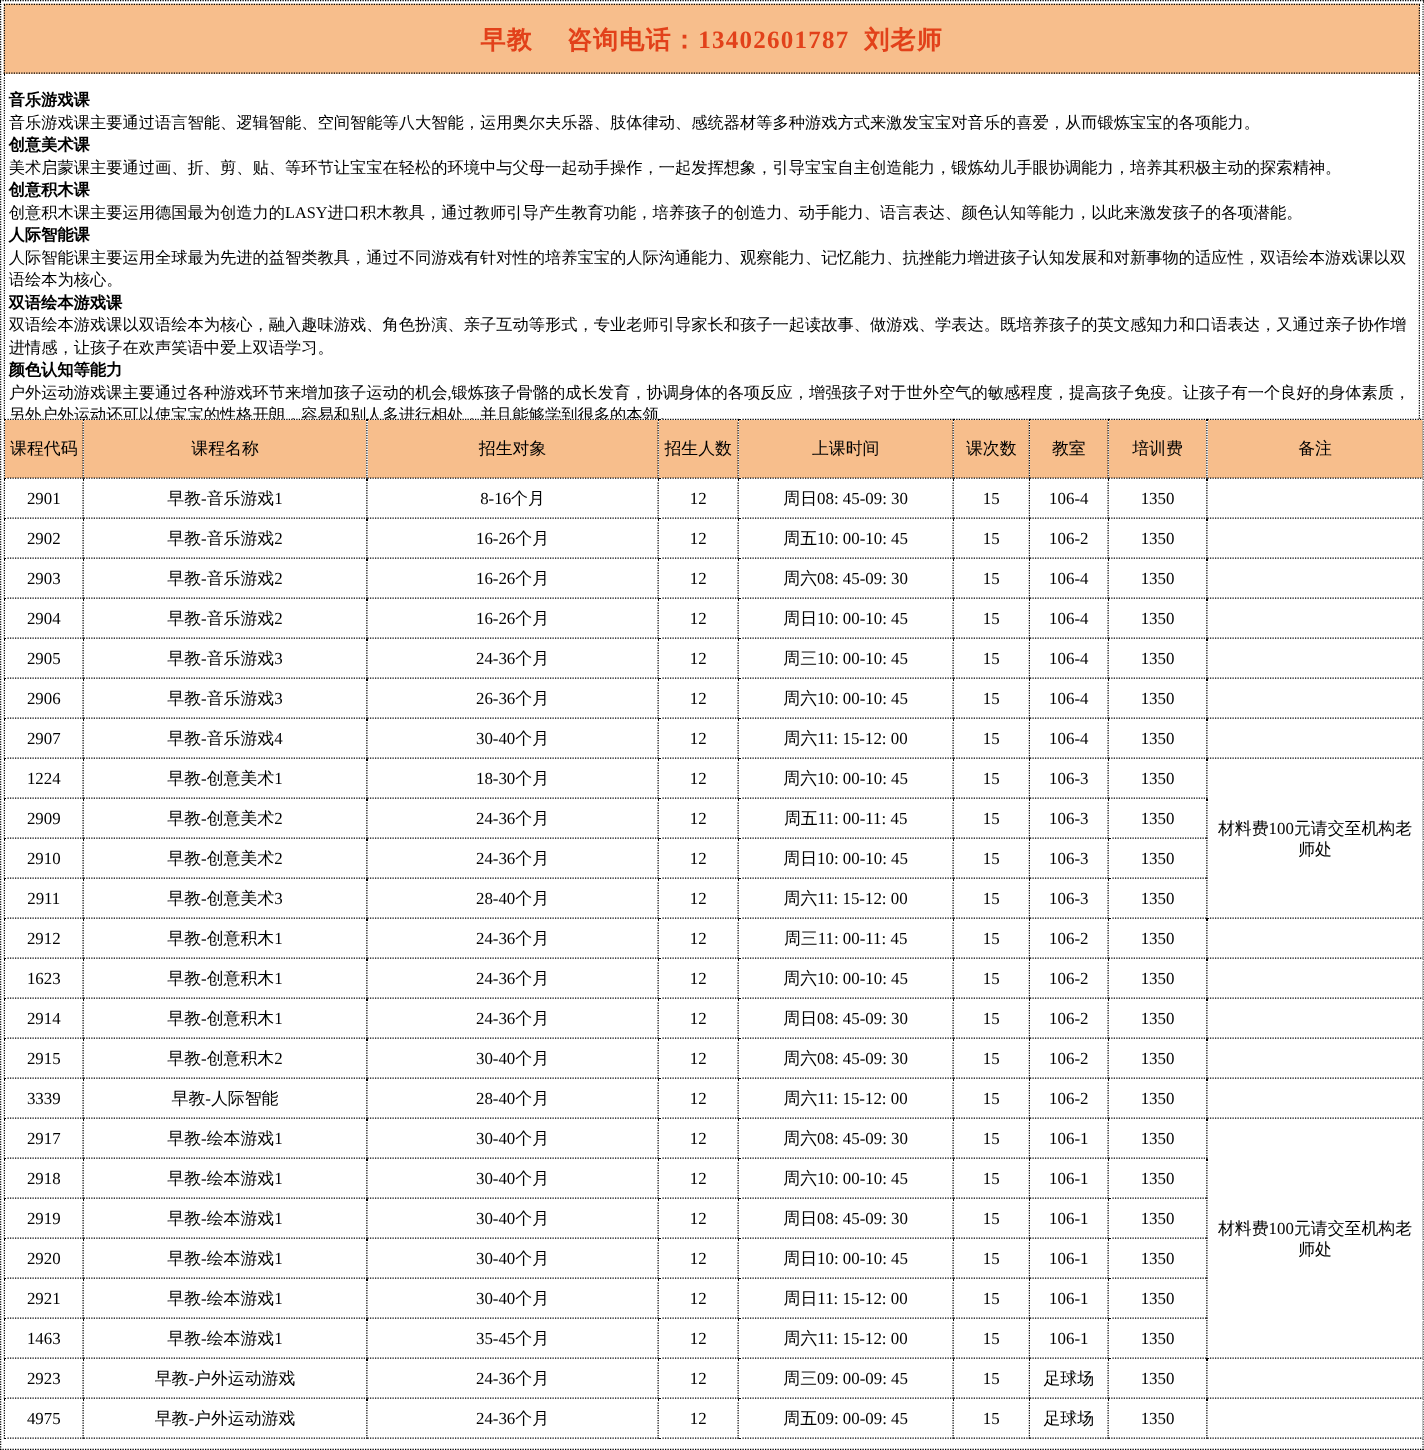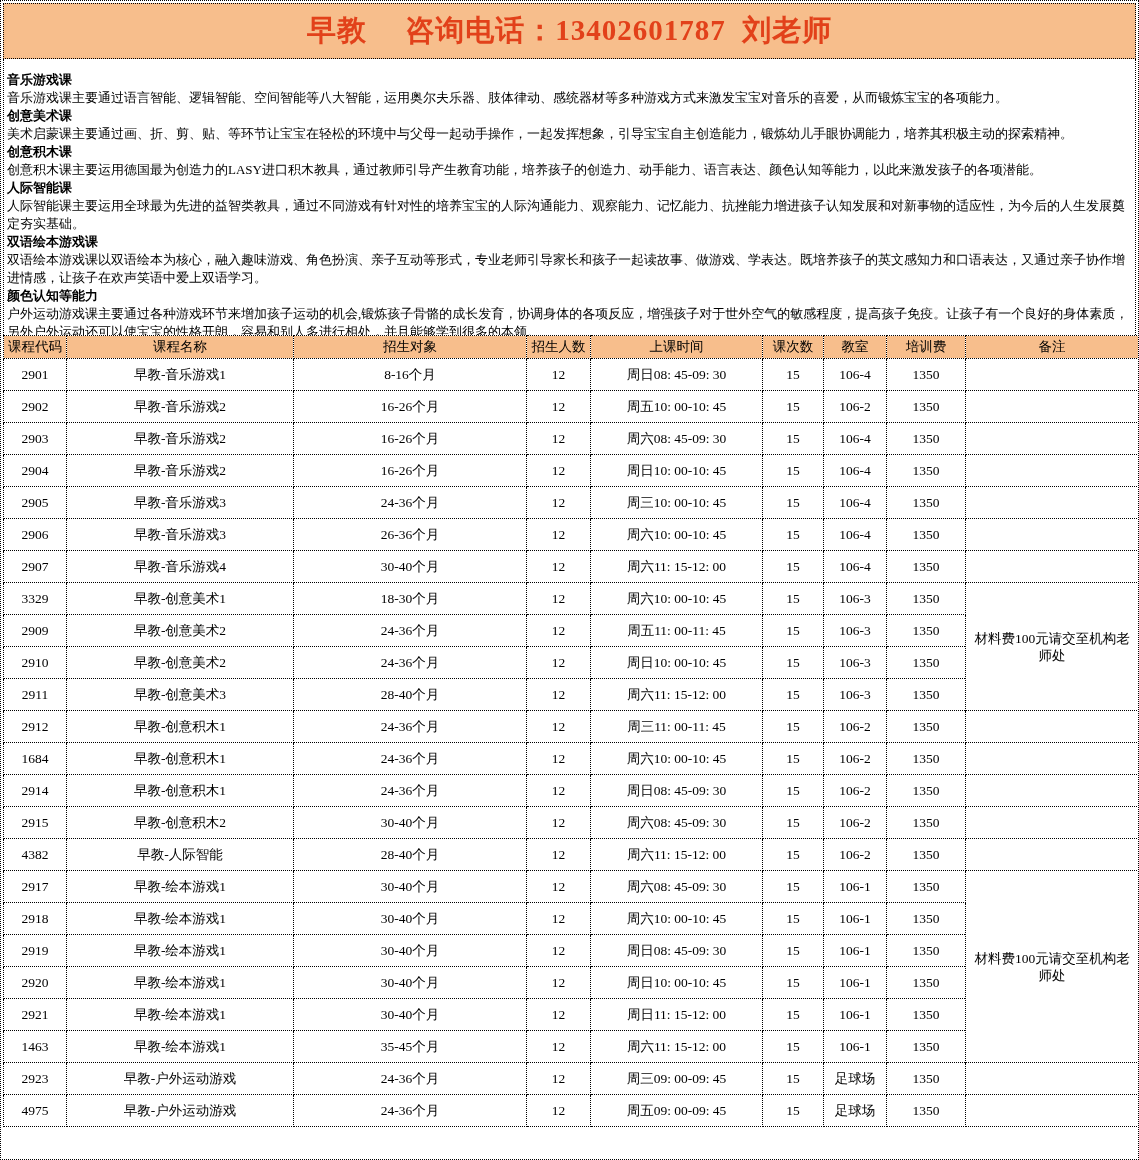--- a/index.html
+++ b/index.html
@@ -9,38 +9,38 @@
     width:1139px; height:1160px; margin:0 auto; background:#fff;
     border:1px dotted #000; padding:2px;
     font-family:"Liberation Serif","DejaVu Serif",serif; color:#000;
     overflow:hidden;
   }
   .banner {
     height:56px; border:1px dotted #000;
     display:flex; align-items:center; justify-content:center;
   }
   .banner-title {
-    font-size:29px; font-weight:bold; letter-spacing:1px; white-space:pre;
+    font-size:20px; font-weight:bold; letter-spacing:1px; white-space:pre;
   }
   .desc {
     height:276px; border-left:1px dotted #000; border-right:1px dotted #000;
     padding:12px 3px 0 3px; font-size:13px; line-height:18px; overflow:hidden;
   }
   .sec-title { font-weight:bold; }
   .sec-body { font-weight:normal; }
   table.courses {
     border-collapse:collapse; table-layout:fixed; width:1135px;
     font-size:13.5px;
   }
   table.courses th, table.courses td {
     border:1px dotted #000; text-align:center; vertical-align:middle;
     padding:0 2px; overflow:hidden;
   }
   table.courses th {
-    height:23px; background:var(--accent); font-weight:normal;
+    height:47px; background:var(--accent); font-weight:normal;
   }
   table.courses td { height:32px; background:#fff; }
   td.remark { line-height:17px; }
 </style>
 </head>
 <body>
 
 <div class="page">
 
   <div class="banner" style="background: rgb(247, 190, 140); color: rgb(226, 65, 26);">
@@ -48,21 +48,21 @@
   </div>
 
   <div class="desc">
       <div class="sec-title">音乐游戏课</div>
       <div class="sec-body">音乐游戏课主要通过语言智能、逻辑智能、空间智能等八大智能，运用奥尔夫乐器、肢体律动、感统器材等多种游戏方式来激发宝宝对音乐的喜爱，从而锻炼宝宝的各项能力。</div>
       <div class="sec-title">创意美术课</div>
       <div class="sec-body">美术启蒙课主要通过画、折、剪、贴、等环节让宝宝在轻松的环境中与父母一起动手操作，一起发挥想象，引导宝宝自主创造能力，锻炼幼儿手眼协调能力，培养其积极主动的探索精神。</div>
       <div class="sec-title">创意积木课</div>
       <div class="sec-body">创意积木课主要运用德国最为创造力的LASY进口积木教具，通过教师引导产生教育功能，培养孩子的创造力、动手能力、语言表达、颜色认知等能力，以此来激发孩子的各项潜能。</div>
       <div class="sec-title">人际智能课</div>
-      <div class="sec-body">人际智能课主要运用全球最为先进的益智类教具，通过不同游戏有针对性的培养宝宝的人际沟通能力、观察能力、记忆能力、抗挫能力增进孩子认知发展和对新事物的适应性，为今后的人生发展奠定夯实基础。</div>
+      <div class="sec-body">人际智能课主要运用全球最为先进的益智类教具，通过不同游戏有针对性的培养宝宝的人际沟通能力、观察能力、记忆能力、抗挫能力增进孩子认知发展和对新事物的适应性，双语绘本游戏课以双语绘本为核心。</div>
       <div class="sec-title">双语绘本游戏课</div>
       <div class="sec-body">双语绘本游戏课以双语绘本为核心，融入趣味游戏、角色扮演、亲子互动等形式，专业老师引导家长和孩子一起读故事、做游戏、学表达。既培养孩子的英文感知力和口语表达，又通过亲子协作增进情感，让孩子在欢声笑语中爱上双语学习。</div>
       <div class="sec-title">颜色认知等能力</div>
       <div class="sec-body">户外运动游戏课主要通过各种游戏环节来增加孩子运动的机会,锻炼孩子骨骼的成长发育，协调身体的各项反应，增强孩子对于世外空气的敏感程度，提高孩子免疫。让孩子有一个良好的身体素质，另外户外运动还可以使宝宝的性格开朗，容易和别人多进行相处，并且能够学到很多的本领。</div>
     </div>
 
   <table class="courses">
     <colgroup>
       <col style="width:63px">
         <col style="width:227px">
@@ -159,21 +159,21 @@
           <td>早教-音乐游戏4</td>
           <td>30-40个月</td>
           <td>12</td>
           <td>周六11: 15-12: 00</td>
           <td>15</td>
           <td>106-4</td>
           <td>1350</td>
           <td class="remark" rowspan="1"></td>
         </tr>
         <tr>
-          <td>3329</td>
+          <td>1224</td>
           <td>早教-创意美术1</td>
           <td>18-30个月</td>
           <td>12</td>
           <td>周六10: 00-10: 45</td>
           <td>15</td>
           <td>106-3</td>
           <td>1350</td>
           <td class="remark" rowspan="4">材料费100元请交至机构老师处</td>
         </tr>
         <tr>
@@ -211,21 +211,21 @@
           <td>早教-创意积木1</td>
           <td>24-36个月</td>
           <td>12</td>
           <td>周三11: 00-11: 45</td>
           <td>15</td>
           <td>106-2</td>
           <td>1350</td>
           <td class="remark" rowspan="1"></td>
         </tr>
         <tr>
-          <td>1684</td>
+          <td>1623</td>
           <td>早教-创意积木1</td>
           <td>24-36个月</td>
           <td>12</td>
           <td>周六10: 00-10: 45</td>
           <td>15</td>
           <td>106-2</td>
           <td>1350</td>
           <td class="remark" rowspan="1"></td>
         </tr>
         <tr>
@@ -244,21 +244,21 @@
           <td>早教-创意积木2</td>
           <td>30-40个月</td>
           <td>12</td>
           <td>周六08: 45-09: 30</td>
           <td>15</td>
           <td>106-2</td>
           <td>1350</td>
           <td class="remark" rowspan="1"></td>
         </tr>
         <tr>
-          <td>4382</td>
+          <td>3339</td>
           <td>早教-人际智能</td>
           <td>28-40个月</td>
           <td>12</td>
           <td>周六11: 15-12: 00</td>
           <td>15</td>
           <td>106-2</td>
           <td>1350</td>
           <td class="remark" rowspan="1"></td>
         </tr>
         <tr>

